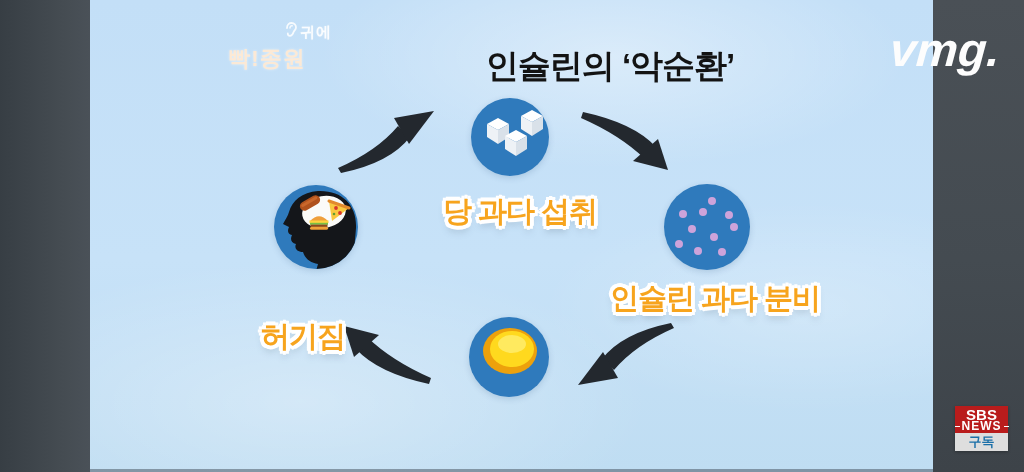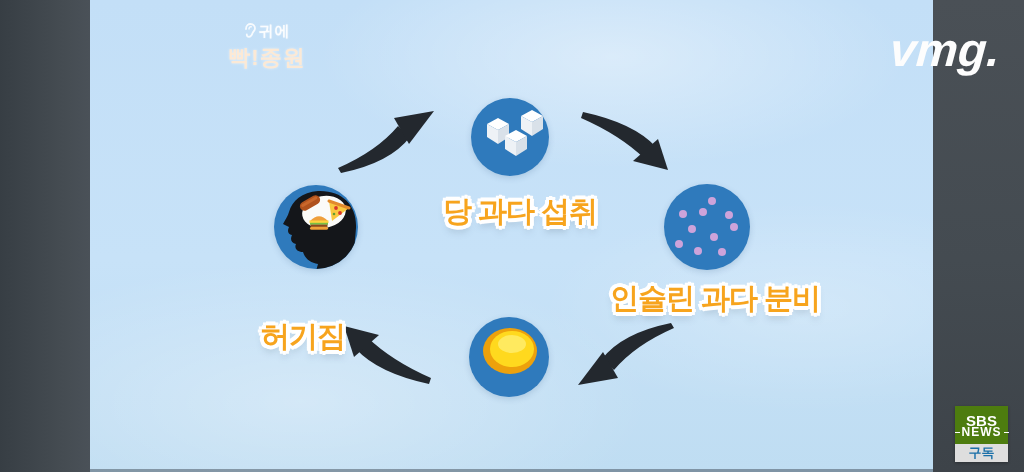--- a/index.html
+++ b/index.html
@@ -19,21 +19,21 @@
     background:
       radial-gradient(ellipse 420px 160px at 62% 12%, rgba(255,255,255,.38), rgba(255,255,255,0) 70%),
       radial-gradient(ellipse 500px 200px at 25% 85%, rgba(255,255,255,.30), rgba(255,255,255,0) 70%),
       radial-gradient(ellipse 380px 150px at 85% 65%, rgba(255,255,255,.22), rgba(255,255,255,0) 70%),
       linear-gradient(180deg,#c3dff7 0%,#c7e2f8 55%,#bfddf2 100%);
   }
   #content:after{content:"";position:absolute;left:0;bottom:0;width:100%;height:3px;background:rgba(48,60,72,.45);}
 
   
   #show-logo{position:absolute;left:112px;top:22px;width:130px;text-align:center;color:rgba(255,255,255,.88);}
-  #show-logo .wm-line1{font-size:15px;font-weight:700;letter-spacing:1px;display:flex;align-items:center;justify-content:center;gap:3px;text-shadow:0 0 2px rgba(255,255,255,.4);}
+  #show-logo .wm-line1{font-size:15px;font-weight:700;letter-spacing:1px;display:flex;align-items:center;justify-content:flex-end;gap:3px;text-shadow:0 0 2px rgba(255,255,255,.4);font-family:Liberation Mono, monospace;}
   #show-logo .wm-line2{font-size:22px;font-weight:900;letter-spacing:1px;color:rgba(255,233,210,.9);margin-top:2px;text-shadow:0 0 3px rgba(255,255,255,.55);}
 
   
   #vmg-logo{
     position:absolute;left:790px;top:22px;width:130px;text-align:center;
     font-size:47px;font-weight:900;font-style:italic;color:#fdfdfd;letter-spacing:0px;
     transform:skewX(-4deg);
   }
 
   
@@ -63,21 +63,21 @@
   #label-insulin{left:565px;top:279px;width:300px;}
   #label-hunger{left:203px;top:281px;width:200px;margin-top:36px;}
   #label-fat-wrap{position:absolute;left:410px;top:392px;width:250px;display:flex;align-items:center;justify-content:center;gap:3px;}
   #label-fat-wrap .cycle-label{position:static;}
 
   
   #arrows{position:absolute;left:0;top:0;pointer-events:none;}
 
   
   #sbs-badge{position:absolute;left:955px;top:406px;width:53px;cursor:pointer;box-shadow:0 1px 3px rgba(0,0,0,.3);}
-  #sbs-badge .badge-top{background:#4d7c0f;height:38px;display:flex;flex-direction:column;align-items:center;justify-content:center;}
+  #sbs-badge .badge-top{background:#b91c1c;height:27px;display:flex;flex-direction:column;align-items:center;justify-content:center;}
   #sbs-badge .badge-brand{color:#fff;font-weight:900;font-size:15px;line-height:14px;letter-spacing:0px;}
   #sbs-badge .badge-sub{color:#fff;font-size:12px;font-weight:700;letter-spacing:1px;line-height:9px;display:flex;align-items:center;gap:2px;text-align:center;}
   #sbs-badge .badge-sub:before,#sbs-badge .badge-sub:after{content:"";display:inline-block;width:5px;height:1px;background:#fff;}
   #sbs-badge .badge-subscribe{background:#dedede;height:18px;display:flex;align-items:center;justify-content:center;
     color:#1a6fa8;font-weight:900;font-size:13px;letter-spacing:0px;}
 </style>
 </head>
 <body>
 
 <div id="stage">
@@ -95,20 +95,21 @@
             <path d="M5,6 C5,4.4 6,3.6 7.2,3.8" fill="none" stroke="rgba(255,255,255,.85)" stroke-width="1.5" stroke-linecap="round"></path>
           </svg>
         </span>
         <span>귀에</span>
       </div>
       <div class="wm-line2">빡!종원</div>
     </div>
 
     <div id="vmg-logo">vmg.</div>
 
+    <div id="page-title">인슐린의 ‘악순환’</div>
   </div>
 
   <svg id="arrows" width="1024" height="472" viewBox="0 0 1024 472">
     <g fill="#23282e">
       <g id="arrow-ne">
         <path d="M341,173 Q390,163 410,137 L398,126 Q377,151 338,168 Z"></path>
         <polygon points="434,111 409,144 394,118"></polygon>
       </g>
       <g id="arrow-se">
         <path d="M583,112 Q634,123 656,147 L645,159 Q620,135 581,118 Z"></path>

